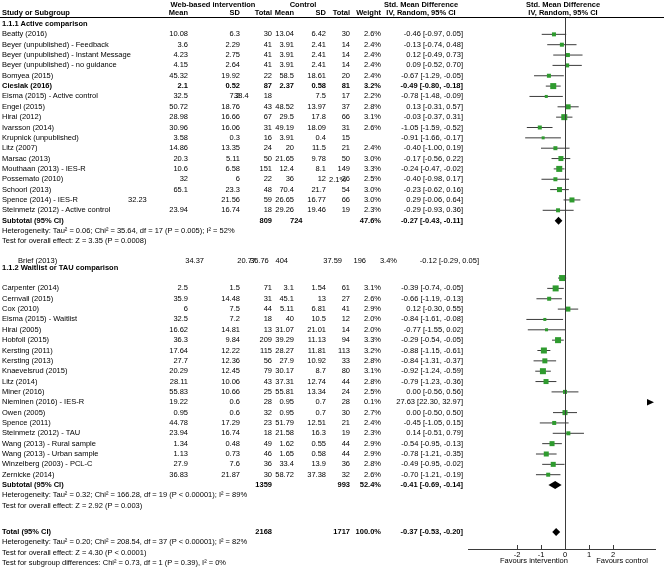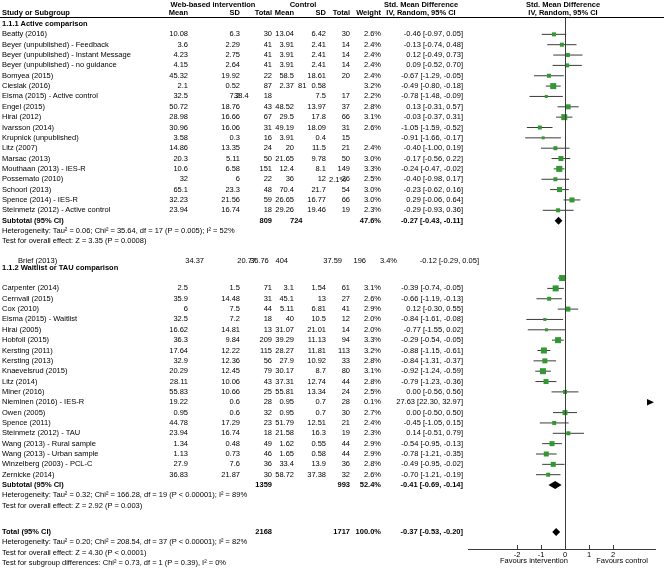--- a/index.html
+++ b/index.html
@@ -179,28 +179,28 @@
       <div class="cell" style="left: 2px; width: 220px;">Bomyea (2015)</div>
       <div class="cell" style="left: 128px; width: 60px; text-align: right;">45.32</div>
       <div class="cell" style="left: 180px; width: 60px; text-align: right;">19.92</div>
       <div class="cell" style="left: 212px; width: 60px; text-align: right;">22</div>
       <div class="cell" style="left: 234px; width: 60px; text-align: right;">58.5</div>
       <div class="cell" style="left: 266px; width: 60px; text-align: right;">18.61</div>
       <div class="cell" style="left: 290px; width: 60px; text-align: right;">20</div>
       <div class="cell" style="left: 321px; width: 60px; text-align: right;">2.4%</div>
       <div class="cell" style="left: 353px; width: 110px; text-align: right;">-0.67 [-1.29, -0.05]</div>
     </div>
-    <div class="row" style="top: 81.1px;">
+    <div class="row" style="top: 81.1px; font-weight: bold;">
       <div class="cell" style="left: 2px; width: 220px;">Cieslak (2016)</div>
       <div class="cell" style="left: 128px; width: 60px; text-align: right;">2.1</div>
       <div class="cell" style="left: 180px; width: 60px; text-align: right;">0.52</div>
       <div class="cell" style="left: 212px; width: 60px; text-align: right;">87</div>
       <div class="cell" style="left: 234px; width: 60px; text-align: right;">2.37</div>
       <div class="cell" style="left: 266px; width: 60px; text-align: right;">0.58</div>
-      <div class="cell" style="left: 290px; width: 60px; text-align: left; padding-left: 8px;">81</div>
+      <div class="cell" style="left: 290px; width: 60px; text-align: right;">81</div>
       <div class="cell" style="left: 321px; width: 60px; text-align: right;">3.2%</div>
       <div class="cell" style="left: 353px; width: 110px; text-align: right;">-0.49 [-0.80, -0.18]</div>
     </div>
     <div class="row" style="top: 91.45px;">
       <div class="cell" style="left: 2px; width: 220px;">Eisma (2015) - Active control</div>
       <div class="cell" style="left: 128px; width: 60px; text-align: right;">32.5</div>
       <div class="cell" style="left: 180px; width: 60px; text-align: right;">7.2</div>
       <div class="cell" style="left: 212px; width: 60px; text-align: right;">18</div>
       <div class="cell" style="left: 234px; width: 60px; text-align: left;">38.4</div>
       <div class="cell" style="left: 266px; width: 60px; text-align: right;">7.5</div>
@@ -302,21 +302,21 @@
       <div class="cell" style="left: 180px; width: 60px; text-align: right;">23.3</div>
       <div class="cell" style="left: 212px; width: 60px; text-align: right;">48</div>
       <div class="cell" style="left: 234px; width: 60px; text-align: right;">70.4</div>
       <div class="cell" style="left: 266px; width: 60px; text-align: right;">21.7</div>
       <div class="cell" style="left: 290px; width: 60px; text-align: right;">54</div>
       <div class="cell" style="left: 321px; width: 60px; text-align: right;">3.0%</div>
       <div class="cell" style="left: 353px; width: 110px; text-align: right;">-0.23 [-0.62, 0.16]</div>
     </div>
     <div class="row" style="top: 194.95px;">
       <div class="cell" style="left: 2px; width: 220px;">Spence (2014) - IES-R</div>
-      <div class="cell" style="left: 128px; width: 60px; text-align: right;">32.23</div>
+      <div class="cell" style="left: 128px; width: 60px; ">32.23</div>
       <div class="cell" style="left: 180px; width: 60px; text-align: right;">21.56</div>
       <div class="cell" style="left: 212px; width: 60px; text-align: right;">59</div>
       <div class="cell" style="left: 234px; width: 60px; text-align: right;">26.65</div>
       <div class="cell" style="left: 266px; width: 60px; text-align: right;">16.77</div>
       <div class="cell" style="left: 290px; width: 60px; text-align: right;">66</div>
       <div class="cell" style="left: 321px; width: 60px; text-align: right;">3.0%</div>
       <div class="cell" style="left: 353px; width: 110px; text-align: right;">0.29 [-0.06, 0.64]</div>
     </div>
     <div class="row" style="top: 205.3px;">
       <div class="cell" style="left: 2px; width: 220px;">Steinmetz (2012) - Active control</div>
@@ -428,21 +428,21 @@
       <div class="cell" style="left: 180px; width: 60px; text-align: right;">12.22</div>
       <div class="cell" style="left: 212px; width: 60px; text-align: right;">115</div>
       <div class="cell" style="left: 234px; width: 60px; text-align: right;">28.27</div>
       <div class="cell" style="left: 266px; width: 60px; text-align: right;">11.81</div>
       <div class="cell" style="left: 290px; width: 60px; text-align: right;">113</div>
       <div class="cell" style="left: 321px; width: 60px; text-align: right;">3.2%</div>
       <div class="cell" style="left: 353px; width: 110px; text-align: right;">-0.88 [-1.15, -0.61]</div>
     </div>
     <div class="row" style="top: 355.85px;">
       <div class="cell" style="left: 2px; width: 220px;">Kersting (2013)</div>
-      <div class="cell" style="left: 128px; width: 60px; text-align: right;">32.9</div>
+      <div class="cell" style="left: 128px; width: 60px; text-align: right;">27.7</div>
       <div class="cell" style="left: 180px; width: 60px; text-align: right;">12.36</div>
       <div class="cell" style="left: 212px; width: 60px; text-align: right;">56</div>
       <div class="cell" style="left: 234px; width: 60px; text-align: right;">27.9</div>
       <div class="cell" style="left: 266px; width: 60px; text-align: right;">10.92</div>
       <div class="cell" style="left: 290px; width: 60px; text-align: right;">33</div>
       <div class="cell" style="left: 321px; width: 60px; text-align: right;">2.8%</div>
       <div class="cell" style="left: 353px; width: 110px; text-align: right;">-0.84 [-1.31, -0.37]</div>
     </div>
     <div class="row" style="top: 366.2px;">
       <div class="cell" style="left: 2px; width: 220px;">Knaevelsrud (2015)</div>

